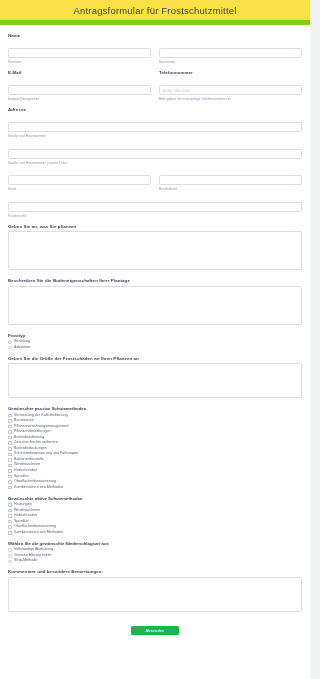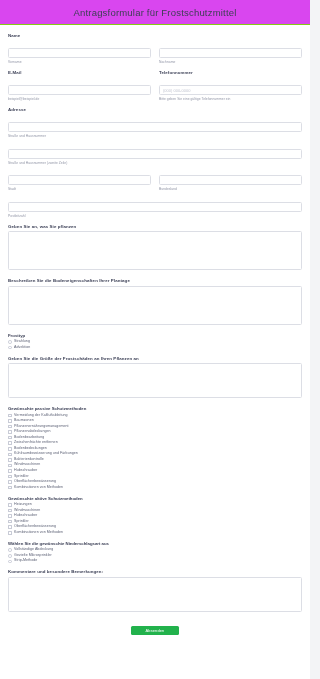--- a/index.html
+++ b/index.html
@@ -15,22 +15,22 @@
     height: 679px;
     background: #ffffff;
     overflow: hidden;
     position: relative;
   }
   .form-header {
     height: 25px;
     display: flex;
     align-items: center;
     justify-content: center;
-    border-bottom: 1px solid #84cc16;
-    background: #d946ef;
+    border-bottom: 5px solid #84cc16;
+    background: #fde047;
   }
   .form-title {
     font-size: 9.5px;
     font-weight: 400;
     color: #3b3f52;
     letter-spacing: 0.2px;
   }
   .form-body {
     padding: 8px 8px 0 8px;
   }

